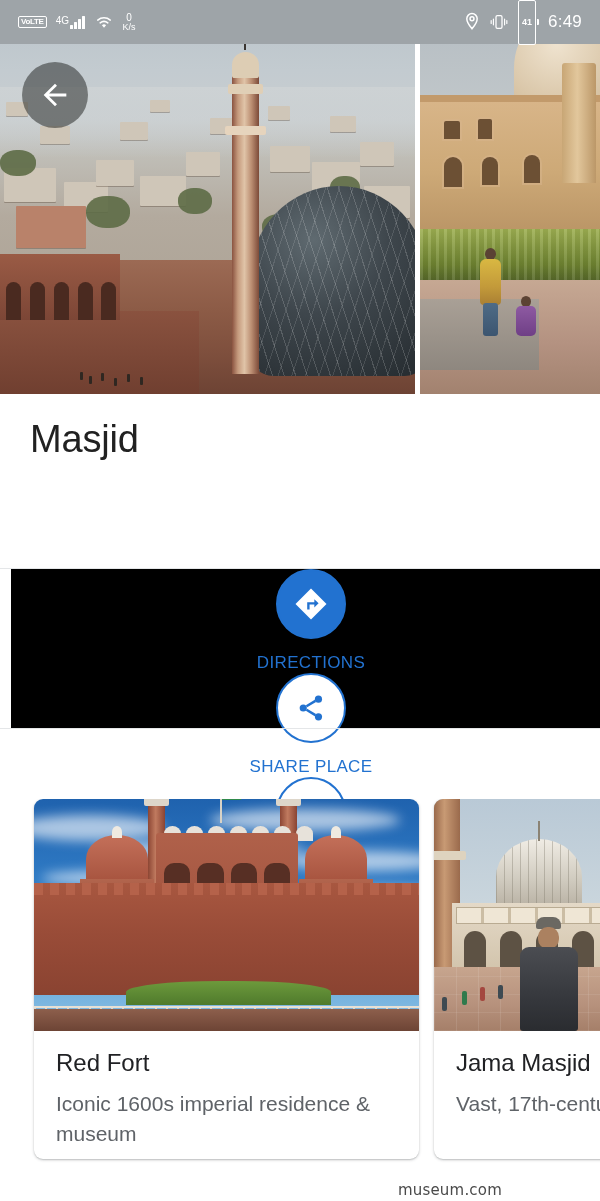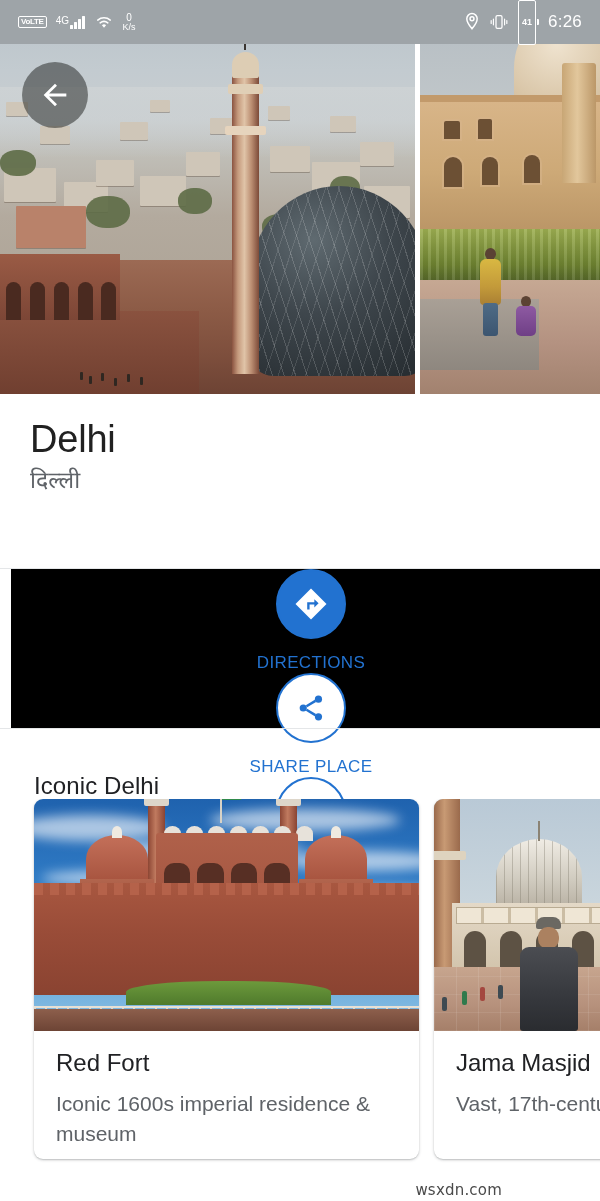--- a/index.html
+++ b/index.html
@@ -715,27 +715,26 @@
         <path d="M8 1.6c-2.9 0-5.2 2.3-5.2 5.2 0 3.9 5.2 10 5.2 10s5.2-6.1 5.2-10c0-2.9-2.3-5.2-5.2-5.2zm0 7.1a1.95 1.95 0 1 1 0-3.9 1.95 1.95 0 0 1 0 3.9z" fill="none" stroke="#ffffff" stroke-width="1.5"></path>
       </svg>
       <svg class="status-icon" width="20" height="20" viewBox="0 0 24 24">
         <rect x="8.4" y="4.4" width="7.2" height="15.2" rx="1.6" fill="none" stroke="#ffffff" stroke-width="1.5"></rect>
         <path d="M5.3 8.6v6.8M2.6 10.2v3.6M18.7 8.6v6.8M21.4 10.2v3.6" stroke="#ffffff" stroke-width="1.4" stroke-linecap="round"></path>
       </svg>
       <span class="battery">
         <span class="shell">41</span>
         <span class="tip"></span>
       </span>
-      <span class="clock">6:26</span>
+      <span class="clock">6:49</span>
     </div>
   </div>
 
   <div class="title-block">
-    <div class="place-title">Delhi</div>
-    <div class="place-subtitle">दिल्ली</div>
+    <div class="place-title">Masjid</div>
   </div>
 
   <div class="divider top-actions"></div>
 
   <div class="actions">
 
     <div class="action">
       <span class="action-circle filled">
         <svg width="38" height="38" viewBox="0 0 24 24">
           <path d="M12 2.2L21.8 12 12 21.8 2.2 12z" fill="#ffffff"></path>
@@ -764,21 +763,20 @@
           <path d="M6.6 3.4h10.8v17.2L12 16.2 6.6 20.6z" fill="none" stroke="#2272d0" stroke-width="2" stroke-linejoin="round"></path>
         </svg>
       </span>
       <span class="action-label">SAVE</span>
     </div>
 
   </div>
 
   <div class="divider below-actions"></div>
 
-  <div class="section-heading">Iconic Delhi</div>
 
   <div class="cards-rail">
 
     <div class="poi-card">
       <div class="poi-photo">
         <div class="rf-sky"></div>
         <i class="rf-cloud" style="left:-20px; top:16px;  width:150px; height:26px;"></i>
         <i class="rf-cloud" style="left:60px;  top:42px;  width:210px; height:18px;"></i>
         <i class="rf-cloud" style="left:176px; top:10px;  width:190px; height:22px;"></i>
         <i class="rf-cloud" style="left:250px; top:52px;  width:160px; height:20px;"></i>
@@ -853,14 +851,14 @@
             <span class="coat"></span>
         </div>
       </div>
       <div class="poi-text">
         <div class="poi-name">Jama Masjid</div>
         <div class="poi-desc">Vast, 17th-century mosque</div>
       </div>
     </div>
   </div>
 
-  <div class="watermark">wsxdn.com</div>
+  <div class="watermark">museum.com</div>
 </div>
 
 </body></html>

